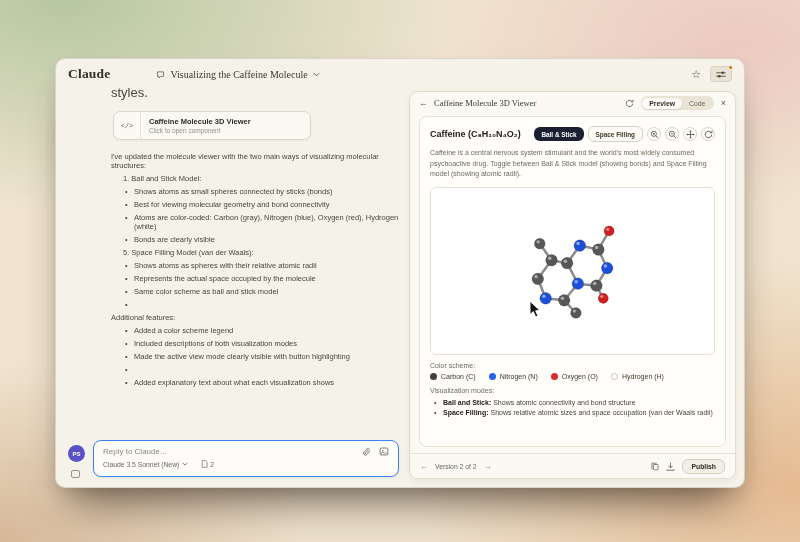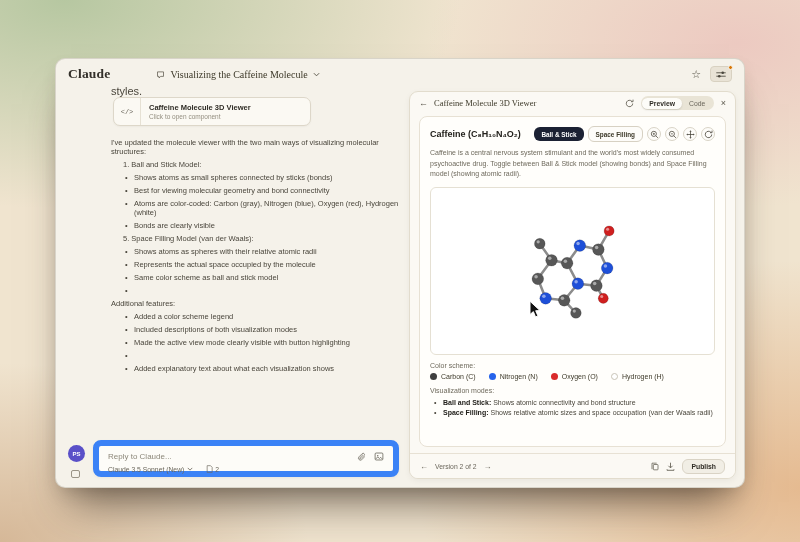--- a/index.html
+++ b/index.html
@@ -28,40 +28,40 @@
   .brand { font-family:"Liberation Serif", serif; font-weight:700; font-size:13.5px; color:#33302a; letter-spacing:.2px; }
   .conv { display:flex; align-items:center; gap:5px; margin-left:46px; color:#3d3929; }
   .conv-title { font-family:"Liberation Serif", serif; font-size:10px; }
   .hdr-right { margin-left:auto; display:flex; align-items:center; gap:9px; }
   .panel-btn { position:relative; width:22px; height:16px; border-radius:4px; background:#e9e3d6; border:1px solid #d8d1c1; display:flex; align-items:center; justify-content:center; }
   .notif-dot { position:absolute; top:-2px; right:-2px; width:5px; height:5px; border-radius:50%; background:#d97706; border:1px solid #f5f2ea; }
   .star-glyph { font-size:11px; color:#5c584c; line-height:1; }
 
   
   .chat { position:absolute; left:55px; top:26px; width:296px; bottom:6px; overflow:hidden; z-index:1; }
-  .frag { font-size:11px; color:#4a463c; margin-bottom:0; }
+  .frag { font-size:13px; color:#4a463c; margin-bottom:11px; }
   .art-card {
     width:198px; height:29px; display:flex; align-items:stretch; margin:0 0 12px 2px;
     background:#fbf9f3; border:1px solid #ddd7c9; border-radius:7px; overflow:hidden;
     box-shadow:0 1px 2px rgba(0,0,0,.04); cursor:pointer;
   }
   .art-card-icon { width:27px; display:flex; align-items:center; justify-content:center; border-right:1px solid #e6e1d4; color:#6b675c; font-family:"Liberation Mono", monospace; font-size:7px; }
   .art-card-text { padding:4px 8px; display:flex; flex-direction:column; justify-content:center; }
   .art-card-title { font-size:7.5px; font-weight:700; color:#2f2c25; }
   .art-card-sub { font-size:6.5px; color:#948f80; margin-top:1px; }
 
   .msg { color:#4a463c; font-size:7.5px; line-height:9px; }
   .msg .line { margin-bottom:4px; }
   .msg .p { margin-left:0; }
   .msg .h { margin-left:12px; }
   .msg .b { margin-left:14px; display:flex; }
   .msg .mk { width:9px; flex:none; }
 
   
-  .reply { position:absolute; left:37px; bottom:10px; width:306px; height:37px; background:#fdfcf8; border:6px solid #3b82f6; border-radius:8px; z-index:4; box-shadow:0 1px 3px rgba(0,0,0,.05); }
+  .reply { position:absolute; left:37px; bottom:10px; width:306px; height:37px; background:#fdfcf8; border:1px solid #3b82f6; border-radius:8px; z-index:4; box-shadow:0 1px 3px rgba(0,0,0,.05); }
   .reply-row1 { display:flex; align-items:center; padding:6px 9px 1px; }
   .reply-ph { font-size:8px; color:#8d887a; }
   .reply-icons { margin-left:auto; display:flex; gap:8px; align-items:center; }
   .reply-row2 { display:flex; align-items:center; gap:3px; padding:3px 9px; font-size:6.8px; color:#6b675c; }
   .attach-group { display:flex; align-items:center; gap:2px; margin-left:10px; }
   .avatar { position:absolute; left:12px; top:386px; width:17px; height:17px; border-radius:50%; background:#5a50c8; color:#fff; font-size:6px; font-weight:700; display:flex; align-items:center; justify-content:center; z-index:4; }
   .sq-icon { position:absolute; left:15px; top:411px; width:9px; height:8px; border:1px solid #9a9486; border-radius:2px; z-index:4; }
 
   
   .panel { position:absolute; right:8px; top:32px; width:327px; height:388px; background:#fbf9f4; border:1px solid #e2dccd; border-radius:9px; display:flex; flex-direction:column; overflow:hidden; z-index:5; box-shadow:0 2px 6px rgba(0,0,0,.05); }

